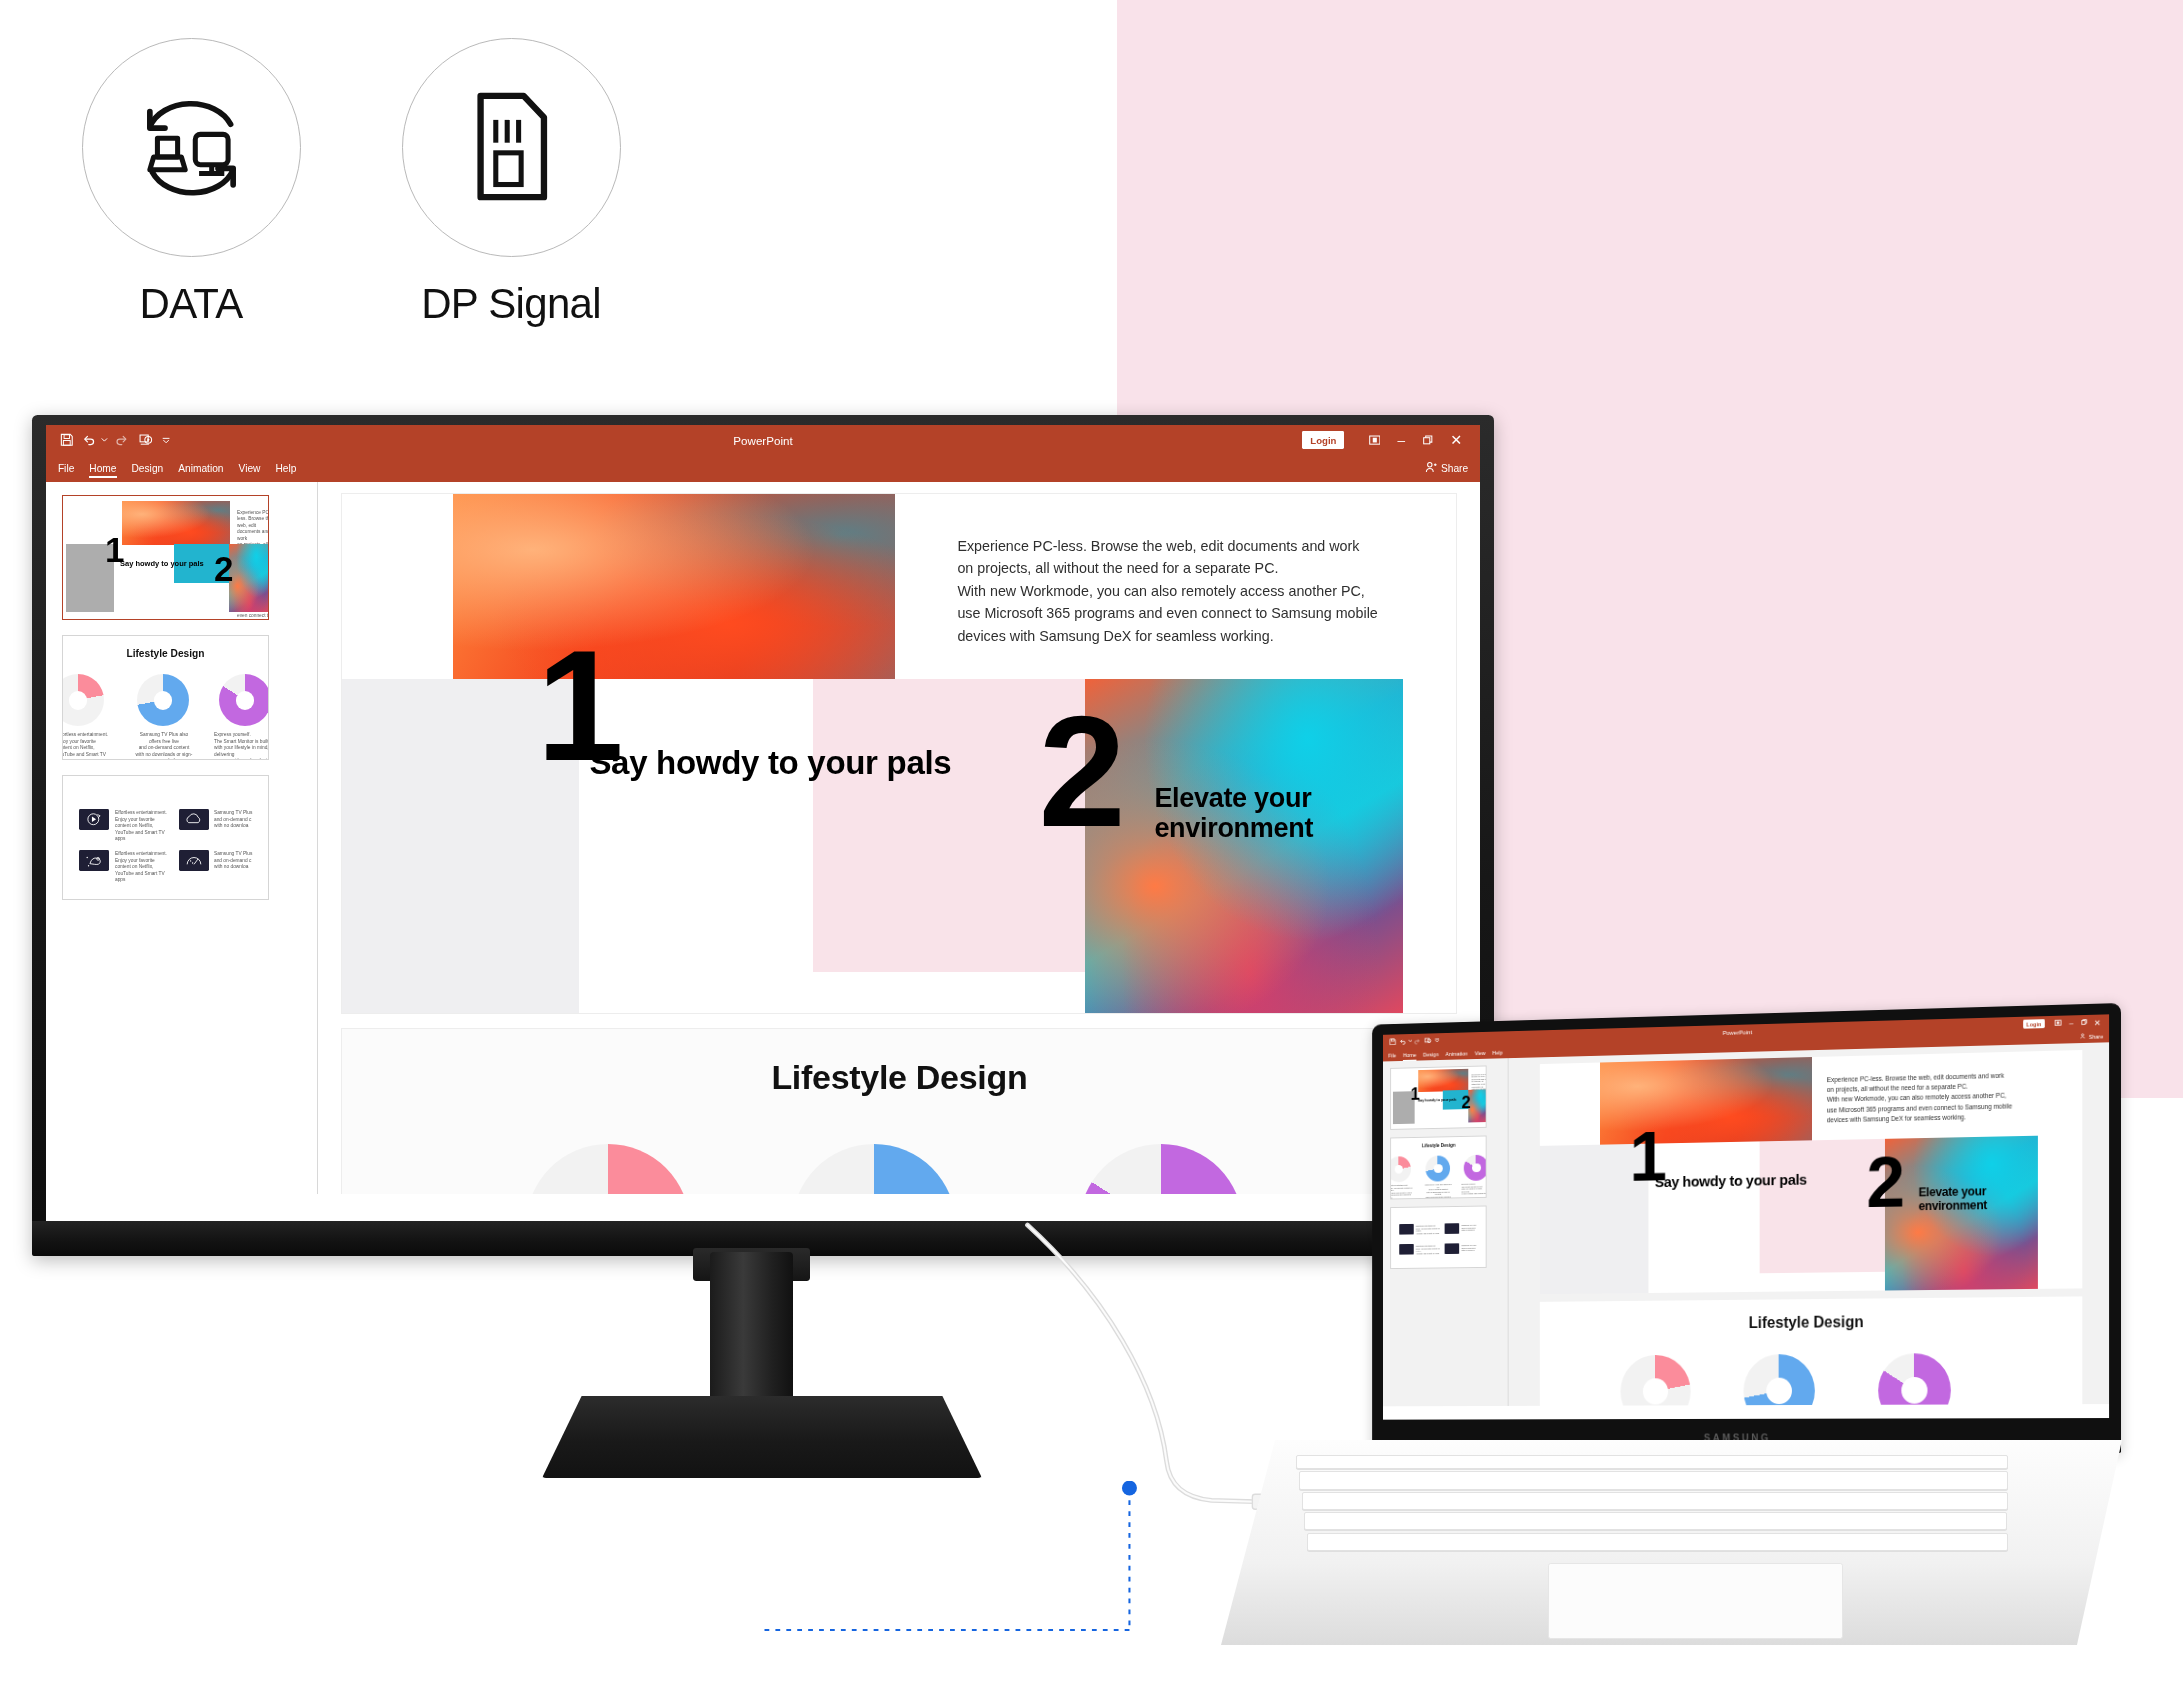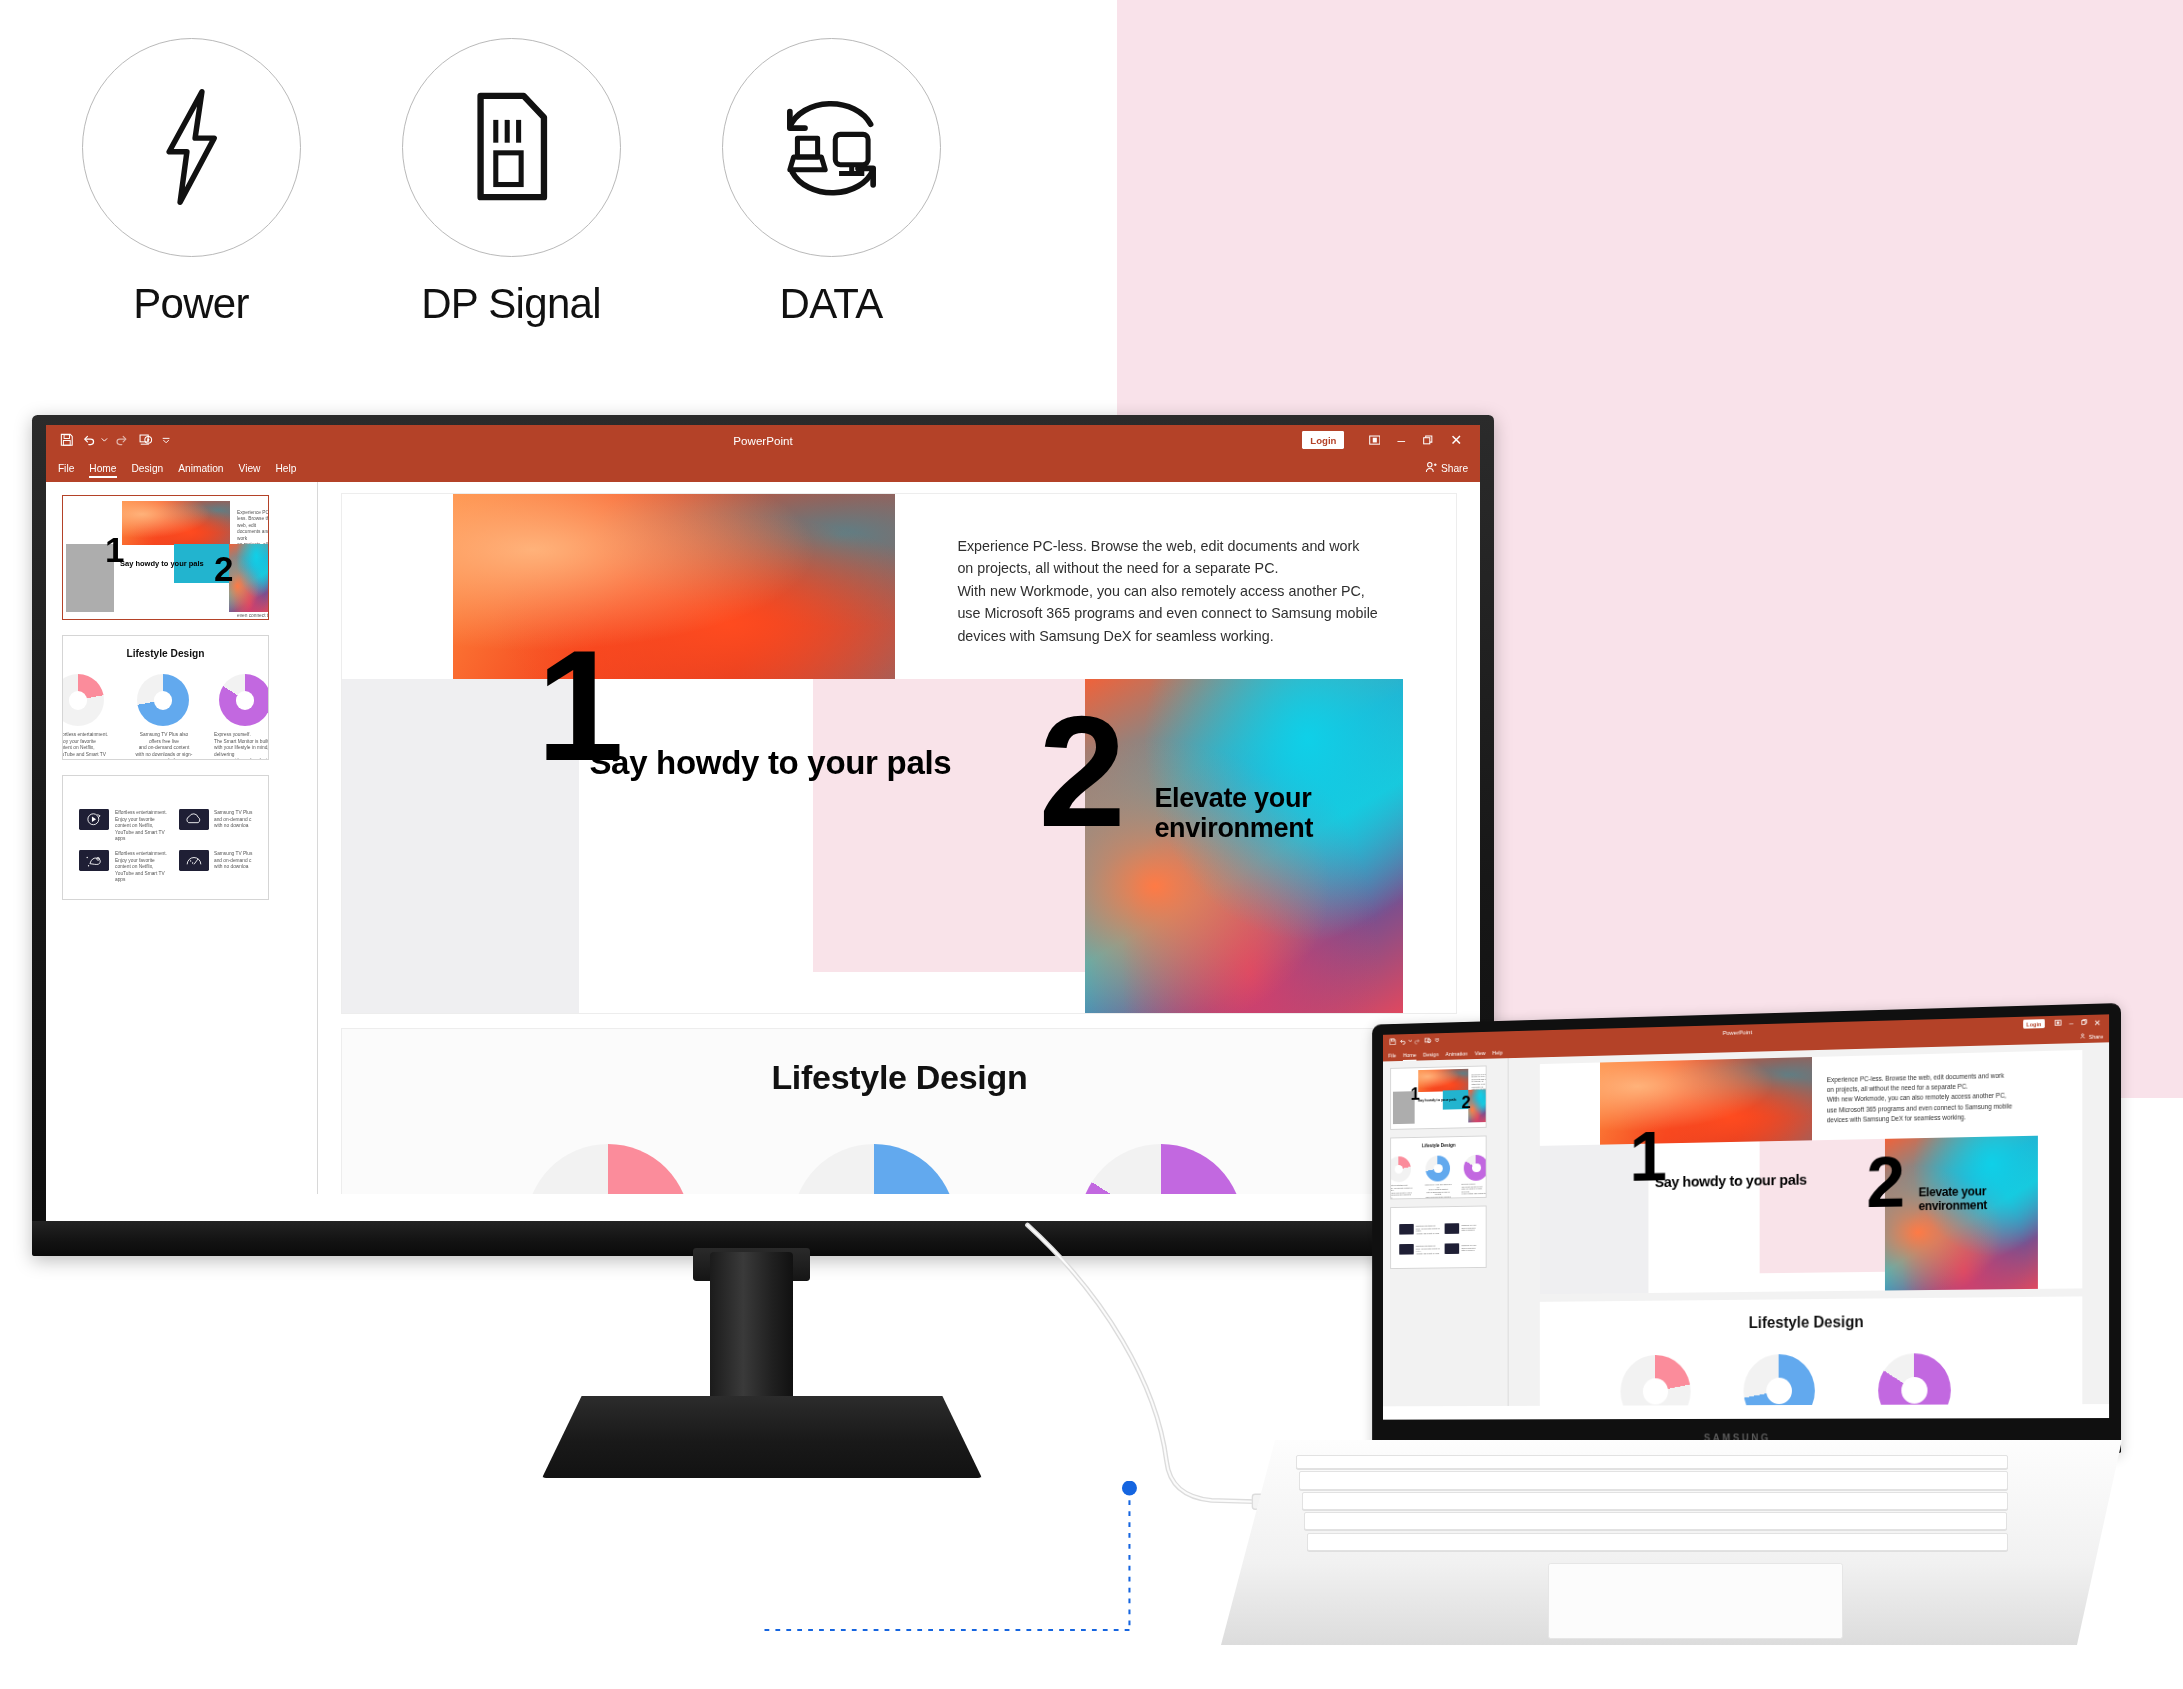--- a/index.html
+++ b/index.html
@@ -174,63 +174,53 @@
 </style>
 </head>
 <body>
 
 <div class="stage">
 
   <div id="pink-backdrop"></div>
 
   <div id="feature-row">
 
-    <div class="feature">
-      <div class="ring">
-        <span>
-          <svg width="82" height="116" viewBox="0 0 60 85">
-            <path d="M38 2 L14 46 L27 46 L22 83 L47 36 L33 36 Z" fill="none" stroke="#111" stroke-width="4" stroke-linejoin="round" stroke-linecap="round"></path>
-          </svg>
-        </span>
-      </div>
-      <div class="flabel">Power</div>
-    </div>
-
-    <div class="feature">
-      <div class="ring">
-        <span>
-          <svg width="82" height="109" viewBox="0 0 64 86">
-            <path d="M8 3 H42 L58 20 V83 H8 Z" fill="none" stroke="#111" stroke-width="5" stroke-linejoin="round"></path>
-            <line x1="20" y1="22" x2="20" y2="40" stroke="#111" stroke-width="4"></line>
-            <line x1="29" y1="22" x2="29" y2="40" stroke="#111" stroke-width="4"></line>
-            <line x1="38" y1="22" x2="38" y2="40" stroke="#111" stroke-width="4"></line>
-            <rect x="20" y="48" width="20" height="25" fill="none" stroke="#111" stroke-width="4"></rect>
-          </svg>
-        </span>
-      </div>
-      <div class="flabel">DP Signal</div>
-    </div>
 
     <div class="feature">
       <div class="ring">
         <span>
           <svg width="109" height="106" viewBox="0 0 86 84">
             <path d="M10 26 A34 26 0 0 1 74 24" fill="none" stroke="#111" stroke-width="4.5" stroke-linecap="round"></path>
             <polyline points="10,14 10,27 22,27" fill="none" stroke="#111" stroke-width="4.5" stroke-linejoin="round" stroke-linecap="round"></polyline>
             <path d="M76 60 A34 26 0 0 1 12 62" fill="none" stroke="#111" stroke-width="4.5" stroke-linecap="round"></path>
             <polyline points="76,72 76,59 64,59" fill="none" stroke="#111" stroke-width="4.5" stroke-linejoin="round" stroke-linecap="round"></polyline>
             <path d="M16 35 h16 v15 h-16 z" fill="none" stroke="#111" stroke-width="4" stroke-linejoin="round"></path>
             <path d="M13 50 h22 l3 10 h-28 z" fill="none" stroke="#111" stroke-width="4" stroke-linejoin="round"></path>
             <rect x="46" y="32" width="26" height="24" rx="4" fill="none" stroke="#111" stroke-width="4"></rect>
             <line x1="59" y1="56" x2="59" y2="63" stroke="#111" stroke-width="4"></line>
             <line x1="49" y1="63" x2="69" y2="63" stroke="#111" stroke-width="4"></line>
           </svg>
         </span>
       </div>
       <div class="flabel">DATA</div>
+    </div>
+
+    <div class="feature">
+      <div class="ring">
+        <span>
+          <svg width="82" height="109" viewBox="0 0 64 86">
+            <path d="M8 3 H42 L58 20 V83 H8 Z" fill="none" stroke="#111" stroke-width="5" stroke-linejoin="round"></path>
+            <line x1="20" y1="22" x2="20" y2="40" stroke="#111" stroke-width="4"></line>
+            <line x1="29" y1="22" x2="29" y2="40" stroke="#111" stroke-width="4"></line>
+            <line x1="38" y1="22" x2="38" y2="40" stroke="#111" stroke-width="4"></line>
+            <rect x="20" y="48" width="20" height="25" fill="none" stroke="#111" stroke-width="4"></rect>
+          </svg>
+        </span>
+      </div>
+      <div class="flabel">DP Signal</div>
     </div>
   </div>
 
   <div id="monitor">
     <div id="monitor-bezel"></div>
 
     <div id="monitor-screen">
 
       <div class="pp-titlebar" style="height:31px;padding:0 9.6px;">
         <div class="qat">

